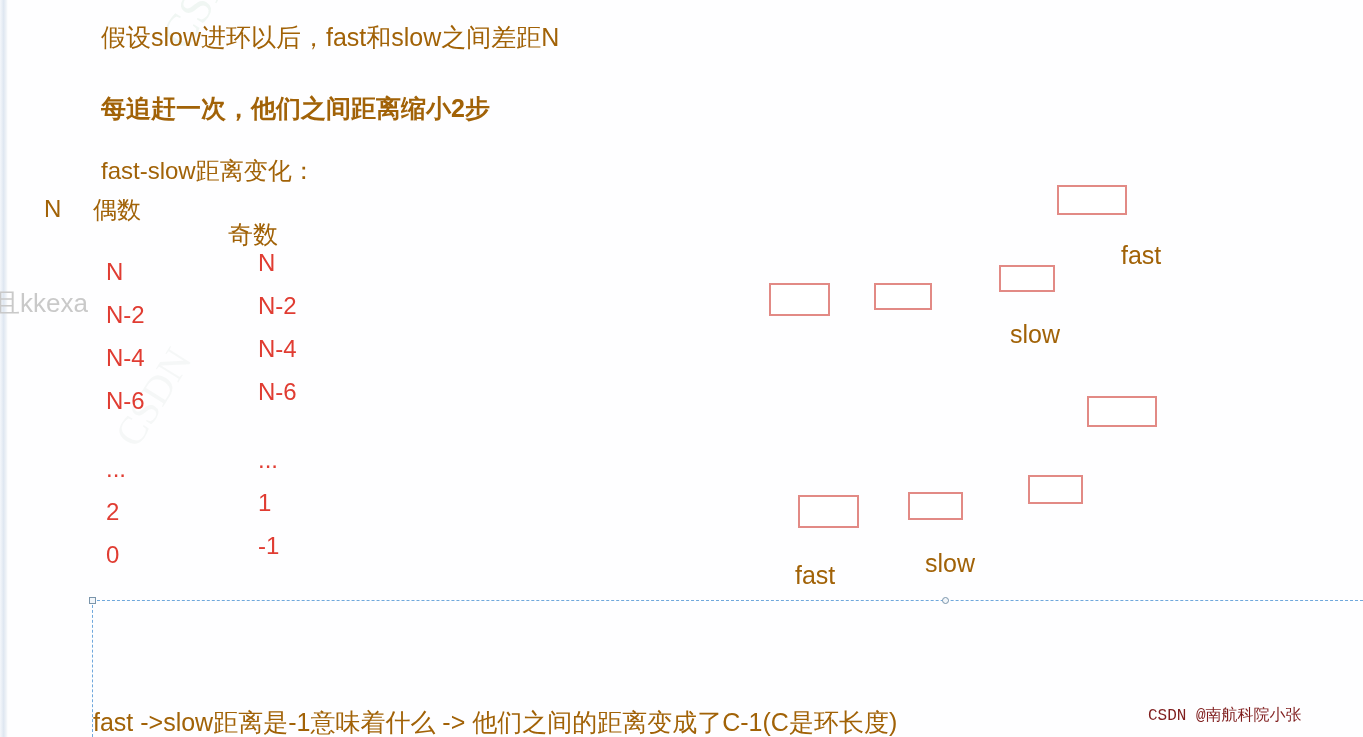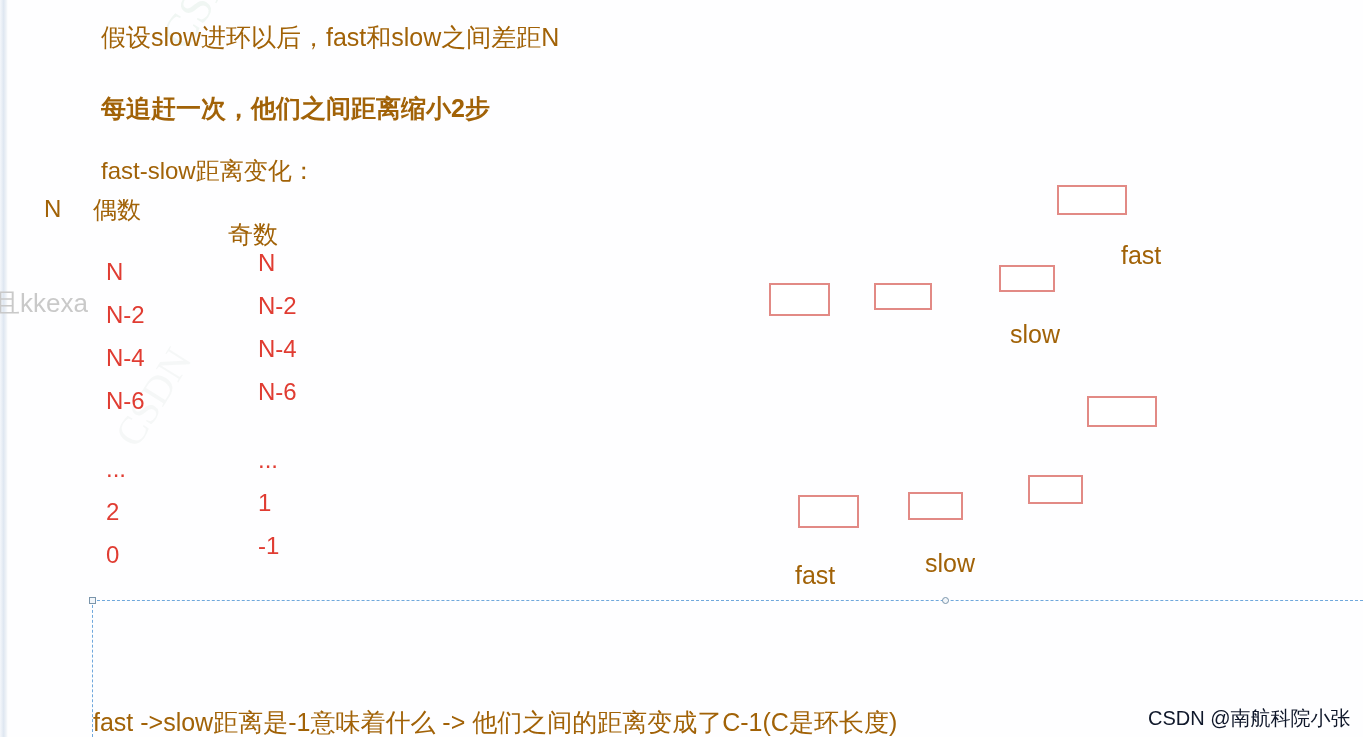--- a/index.html
+++ b/index.html
@@ -102,24 +102,24 @@
     top: 286px;
     font-size: 26px;
     color: #c9c9c9;
     white-space: pre;
     font-family: "Liberation Sans", "DejaVu Sans", sans-serif;
   }
   .wm-csdn {
     position: absolute;
     left: 1148px;
     top: 705px;
-    font-size: 20px;
-    color: #0f172a;
-    white-space: pre;
-    font-family: Liberation Sans, sans-serif;
+    font-size: 16px;
+    color: #7f1d1d;
+    white-space: pre;
+    font-family: Liberation Mono, monospace;
   }
   .wm-diag {
     position: absolute;
     left: 150px;
     top: 30px;
     font-size: 46px;
     color: rgba(150, 190, 160, 0.13);
     transform: rotate(-58deg);
     transform-origin: left top;
     white-space: pre;

